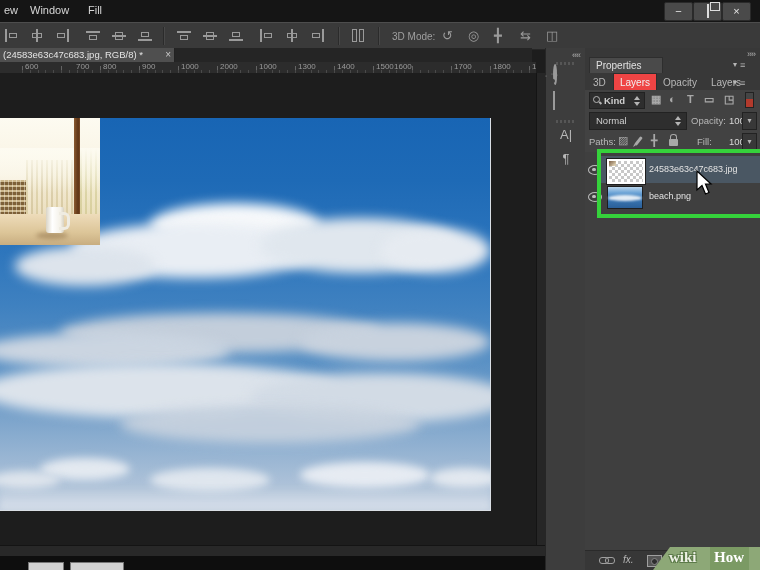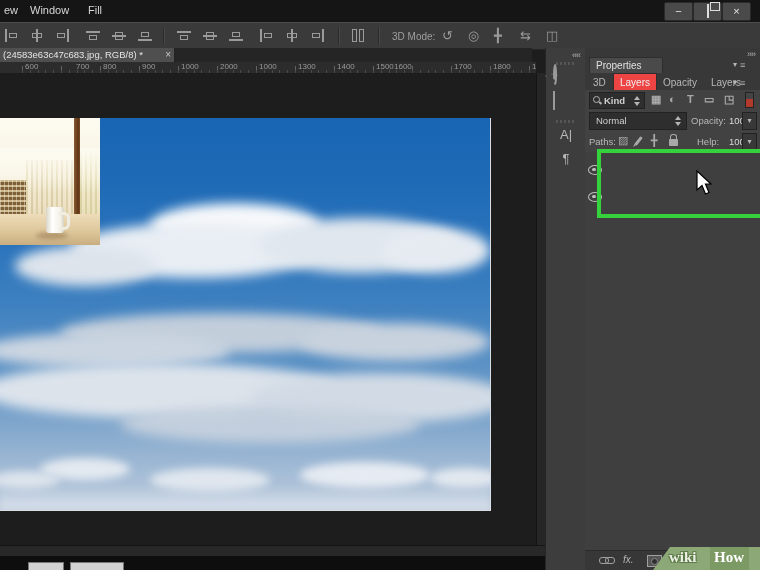--- a/index.html
+++ b/index.html
@@ -335,28 +335,36 @@
       <span class="small-label" style="left:106px;top:5px">Opacity:</span>
       <span class="value-text" style="left:144px;top:5px">100%</span>
       <span class="drop-btn" style="right:3px;top:2px">▾</span>
     </div>
     <div class="lock-row">
       <span class="small-label" style="left:4px;top:5px">Paths:</span>
       <span class="lock-glyph" style="left:33px">▨</span>
       <span class="brush-i" style="left:52px"></span>
       <span class="move-i" style="left:66px">╋</span>
       <span class="padlock-i" style="left:84px"></span>
-      <span class="small-label" style="left:112px;top:5px">Help:</span>
+      <span class="small-label" style="left:112px;top:5px">Fill:</span>
       <span class="value-text" style="left:144px;top:5px">100%</span>
       <span class="drop-btn" style="right:3px;top:2px">▾</span>
     </div>
 
     <div class="layers-area">
       <span class="eye" style="left:3px;top:13px"></span>
       <span class="eye" style="left:3px;top:40px"></span>
+      <div class="layer-row selected" style="top:4px">
+        <span class="thumb checker"></span>
+        <span class="layer-name">24583e63c47c683.jpg</span>
+      </div>
+      <div class="layer-row" style="top:31px">
+        <span class="thumb beach"></span>
+        <span class="layer-name">beach.png</span>
+      </div>
     </div>
 
     <div class="panel-bottom">
       <span class="chain-i" style="left:14px"></span>
       <span class="fx-label" style="left:38px">fx.</span>
       <span class="mask-i" style="left:62px"></span>
       <span class="adj-glyph" style="left:84px">◐</span>
     </div>
   </div>
 

